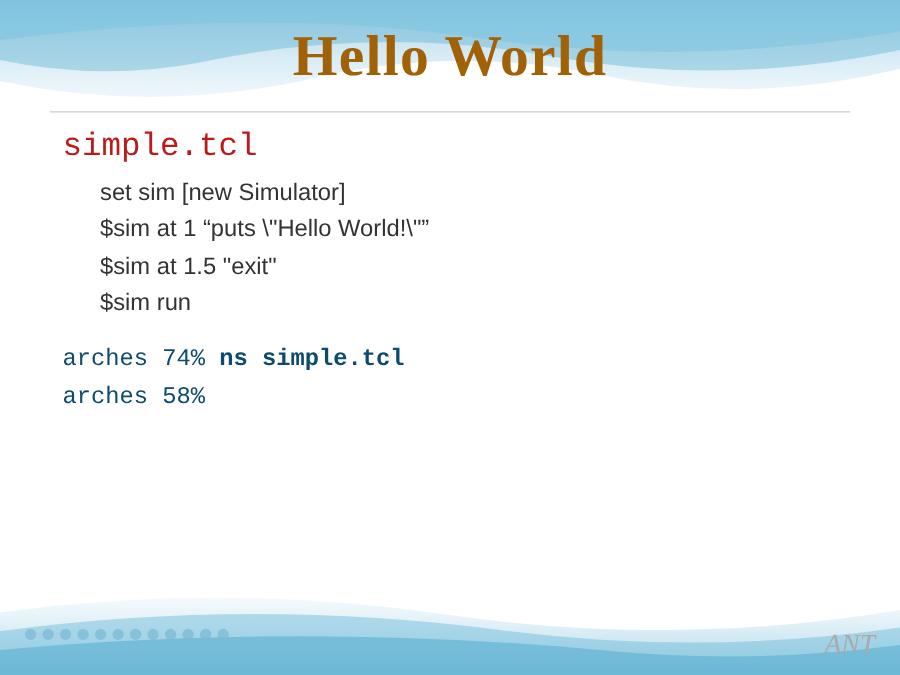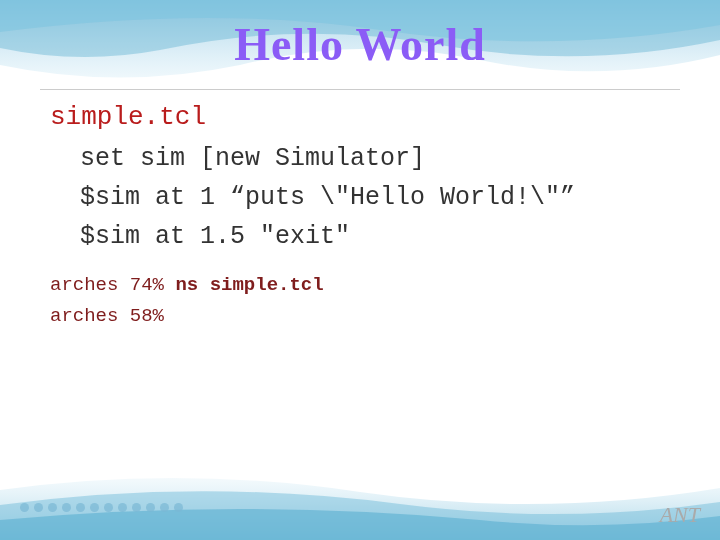--- a/index.html
+++ b/index.html
@@ -50,21 +50,21 @@
       position: relative;
       z-index: 1;
       padding: 0 40px;
     }
 
     
     .title {
       text-align: center;
       font-size: 46px;
       font-weight: bold;
-      color: #8b5cf6;
+      color: #a16207;
       padding-top: 18px;
       padding-bottom: 18px;
       font-family: Georgia, serif;
       letter-spacing: 1px;
     }
 
     
     .divider {
       border: none;
       border-top: 1px solid #cccccc;
@@ -75,33 +75,33 @@
     .filename {
       font-family: 'Courier New', Courier, monospace;
       font-size: 26px;
       color: #b91c1c;
       margin-bottom: 8px;
       padding-left: 10px;
     }
 
     
     .code-block {
-      font-family: Liberation Mono, monospace;
-      font-size: 25px;
+      font-family: Liberation Sans, sans-serif;
+      font-size: 19px;
       color: #333333;
       line-height: 1.55;
       padding-left: 40px;
       margin-bottom: 14px;
     }
 
     
     .terminal-lines {
       font-family: 'Courier New', Courier, monospace;
       font-size: 19px;
-      color: #7f1d1d;
+      color: #0c4a6e;
       line-height: 1.6;
       padding-left: 10px;
     }
 
     .terminal-lines .line {
       display: block;
     }
 
     .bold-part {
       font-weight: bold;
@@ -175,20 +175,21 @@
   <h1 class="title">Hello World</h1>
 
   <hr class="divider">
 
   <div class="filename">simple.tcl</div>
 
   <div class="code-block">
     <span>set sim [new Simulator]</span><br>
     <span>$sim at 1 “puts \"Hello World!\"”</span><br>
     <span>$sim at 1.5 "exit"</span><br>
+    <span>$sim run</span>
   </div>
 
   <div class="terminal-lines">
     <span class="line">
       <span>arches 74% </span><span class="bold-part">ns simple.tcl</span>
     </span>
     <span class="line">arches 58%</span>
   </div>
 
 </div>

